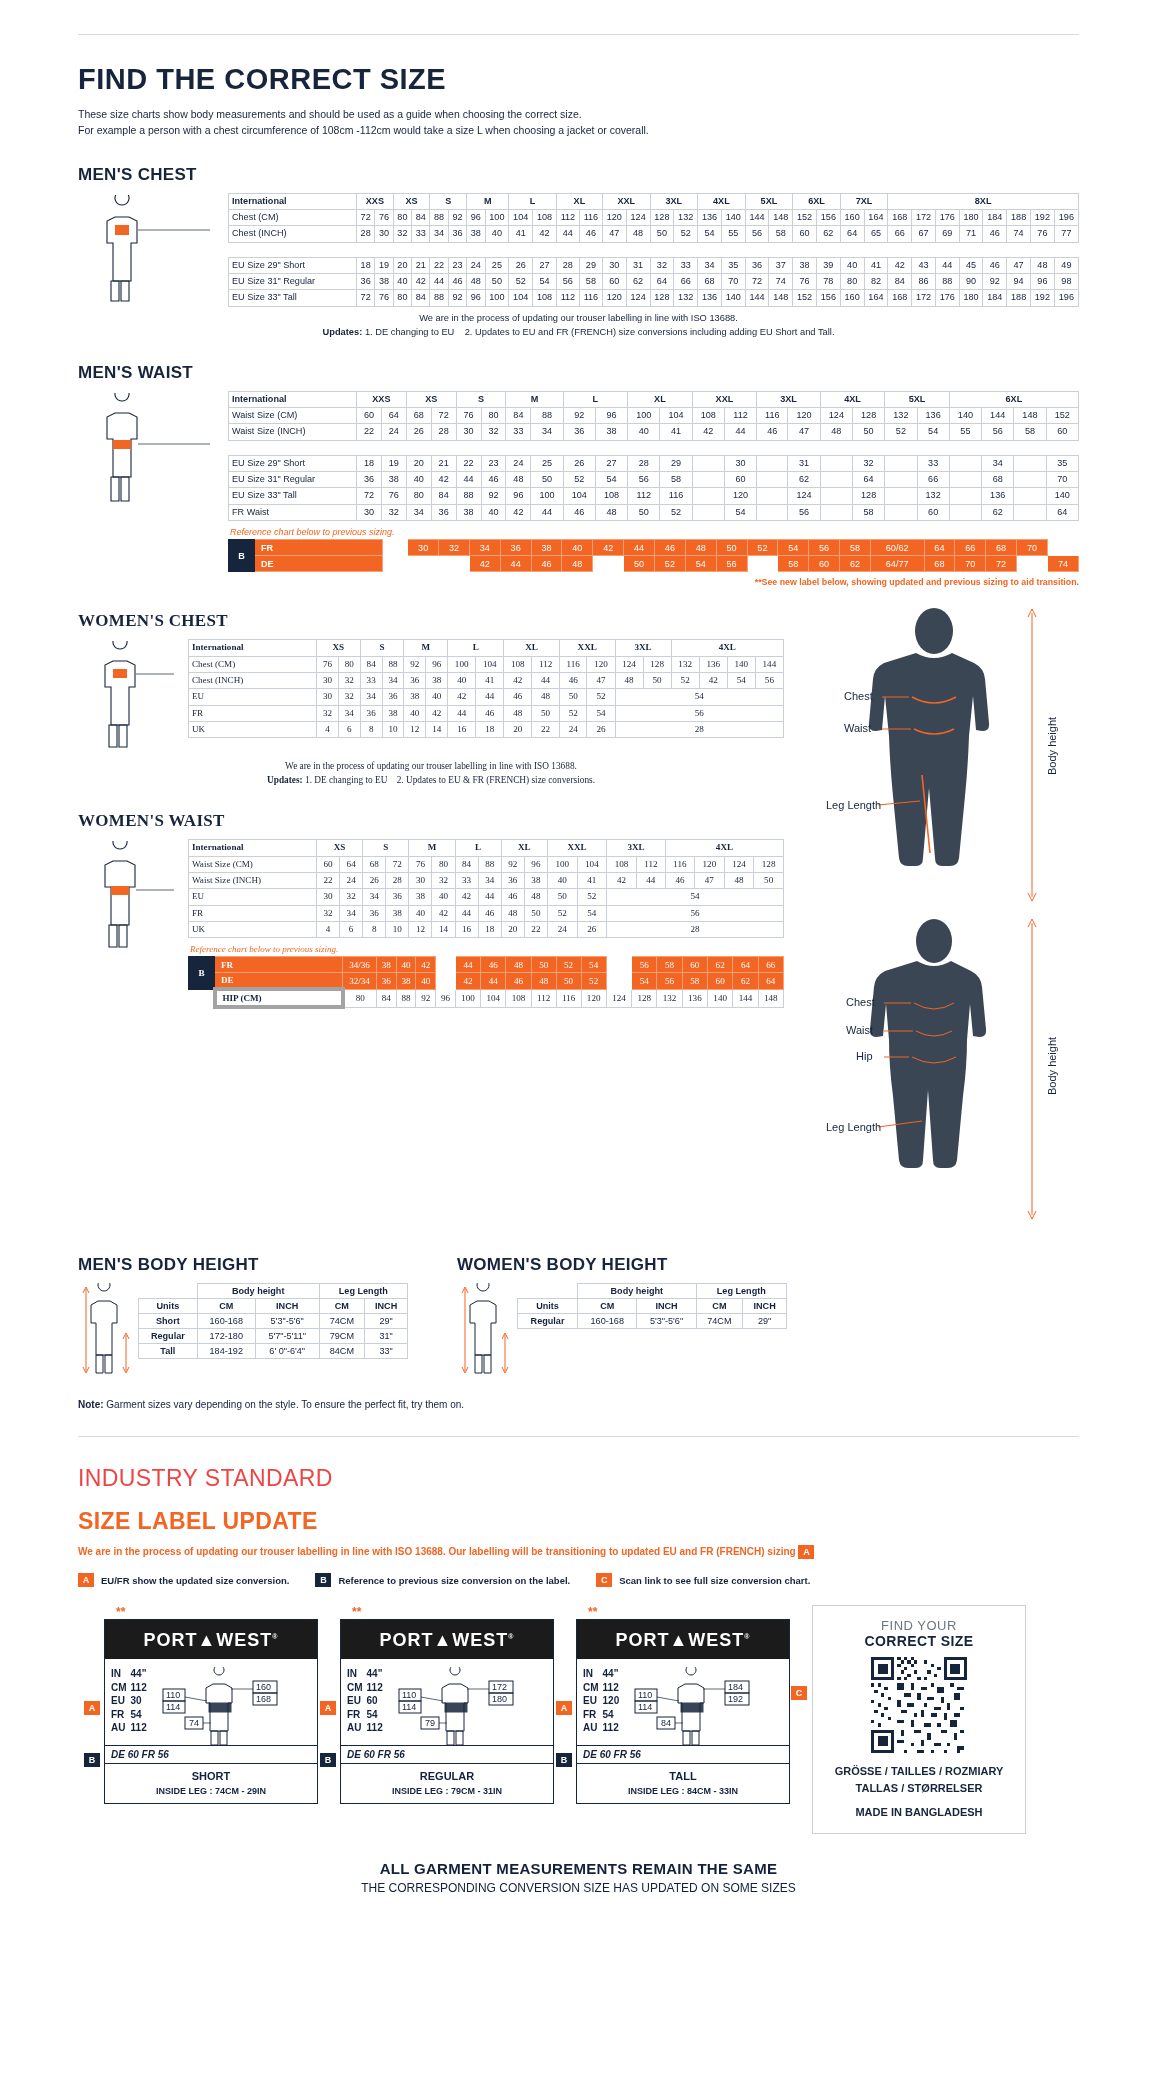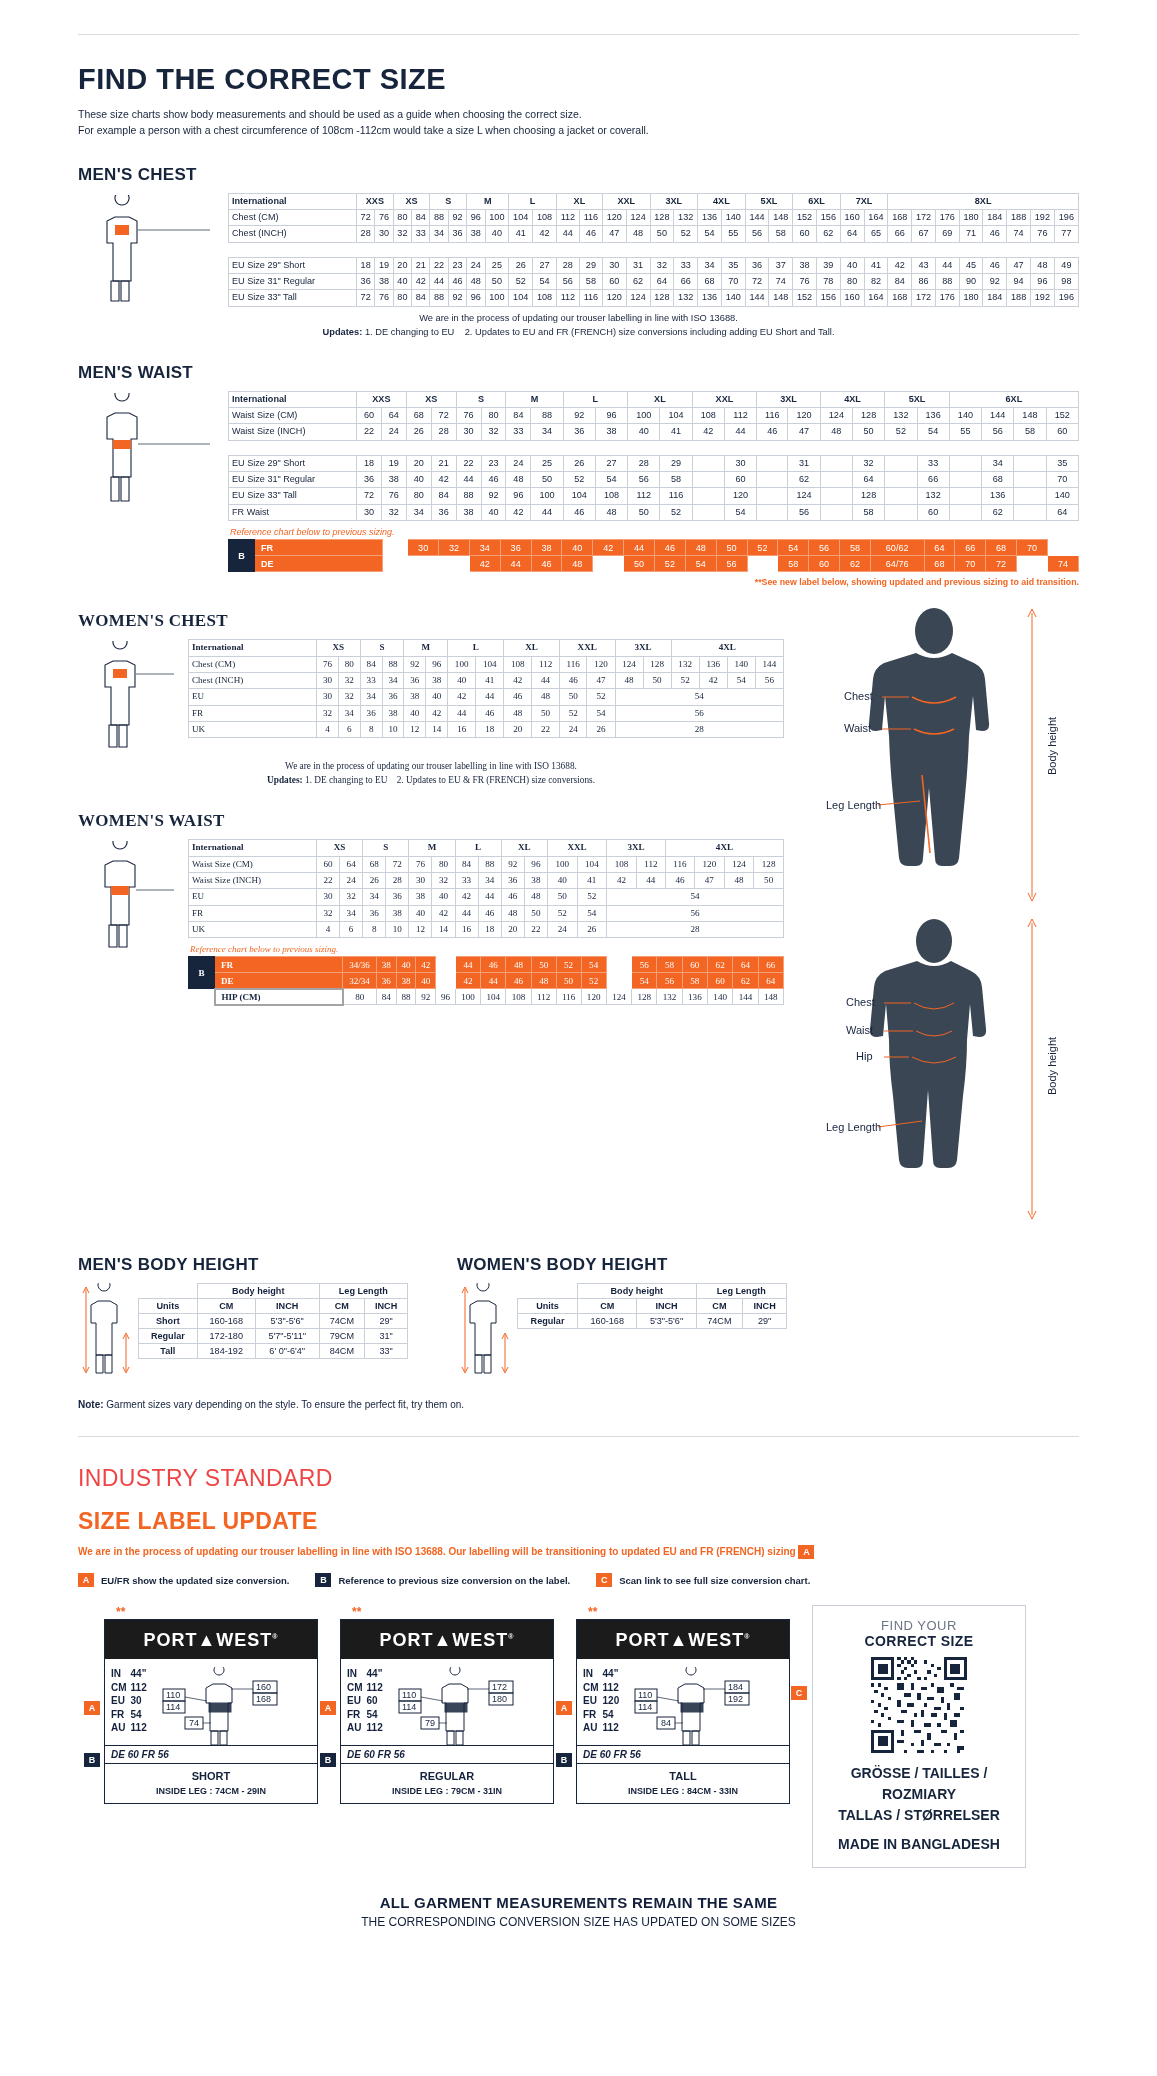--- a/index.html
+++ b/index.html
@@ -136,21 +136,21 @@
   .sizecol td.v { font-weight:700; }
   .fig-mini { flex:1; position:relative; height: 74px; }
   .lbl-de { border-top:1px solid #16243c; font-size:10px; font-style:italic; padding: 3px 6px; font-weight:700;}
   .lbl-foot { border-top:1px solid #16243c; text-align:center; font-size:9px; padding: 5px 2px 6px 2px; font-weight:700; line-height:1.4;}
   .lbl-foot .big { font-size:11px; }
 
   .qr-card { width: 214px; border:1px solid #c9d0d9; text-align:center; padding: 12px 8px; }
   .qr-title { font-size: 13px; color:#6b7684; letter-spacing:.5px;}
   .qr-title2 { font-size: 14px; color:#16243c; font-weight:700; letter-spacing:.4px; margin-bottom:8px;}
   .qr-img { width: 96px; height:96px; margin: 6px auto 10px auto; }
-  .qr-foot { font-size: 14px; font-weight:700; color:#16243c; line-height:1.5; }
+  .qr-foot { font-size: 11px; font-weight:700; color:#16243c; line-height:1.5; }
 
   .ill { display:block; }
 </style>
 </head>
 <body>
 
 <div class="page">
   <div class="topline"></div>
 
   <div class="content">
@@ -628,21 +628,21 @@
                 <td class="">48</td>
                 <td class="blank"></td>
                 <td class="">50</td>
                 <td class="">52</td>
                 <td class="">54</td>
                 <td class="">56</td>
                 <td class="blank"></td>
                 <td class="">58</td>
                 <td class="">60</td>
                 <td class="">62</td>
-                <td class="">64/76</td>
+                <td class="">64/77</td>
                 <td class="">68</td>
                 <td class="">70</td>
                 <td class="">72</td>
                 <td class="blank"></td>
                 <td class="">74</td>
               </tr>
             </tbody>
         </table>
         <div class="seenote">**See new label below, showing updated and previous sizing to aid transition.</div>
       </div>
@@ -942,21 +942,21 @@
                     <td class="blank"></td>
                     <td class="">54</td>
                     <td class="">56</td>
                     <td class="">58</td>
                     <td class="">60</td>
                     <td class="">62</td>
                     <td class="">64</td>
                   </tr>
                   <tr>
                     <td class="blank"></td>
-                    <td class="lbl" style="background:#fff;color:#16243c;border:2px solid #a3a3a3;">HIP (CM)</td>
+                    <td class="lbl" style="background:#fff;color:#16243c;border:4px solid #a3a3a3;">HIP (CM)</td>
                     <td style="background:#fff;color:#16243c;border:1px solid #c9d0d9;">80</td>
                     <td style="background:#fff;color:#16243c;border:1px solid #c9d0d9;">84</td>
                     <td style="background:#fff;color:#16243c;border:1px solid #c9d0d9;">88</td>
                     <td style="background:#fff;color:#16243c;border:1px solid #c9d0d9;">92</td>
                     <td style="background:#fff;color:#16243c;border:1px solid #c9d0d9;">96</td>
                     <td style="background:#fff;color:#16243c;border:1px solid #c9d0d9;">100</td>
                     <td style="background:#fff;color:#16243c;border:1px solid #c9d0d9;">104</td>
                     <td style="background:#fff;color:#16243c;border:1px solid #c9d0d9;">108</td>
                     <td style="background:#fff;color:#16243c;border:1px solid #c9d0d9;">112</td>
                     <td style="background:#fff;color:#16243c;border:1px solid #c9d0d9;">116</td>

